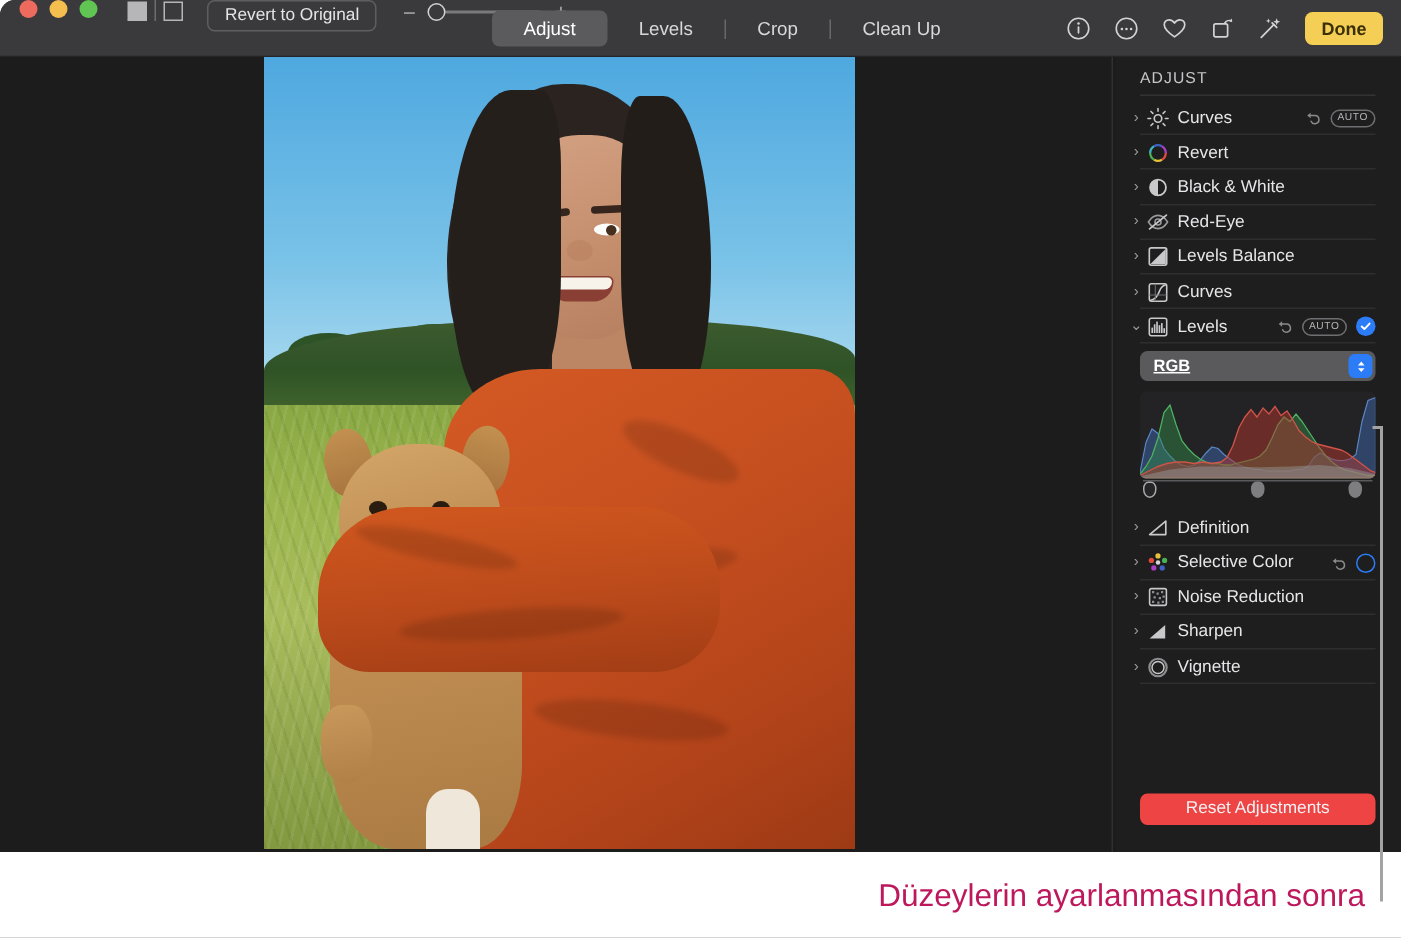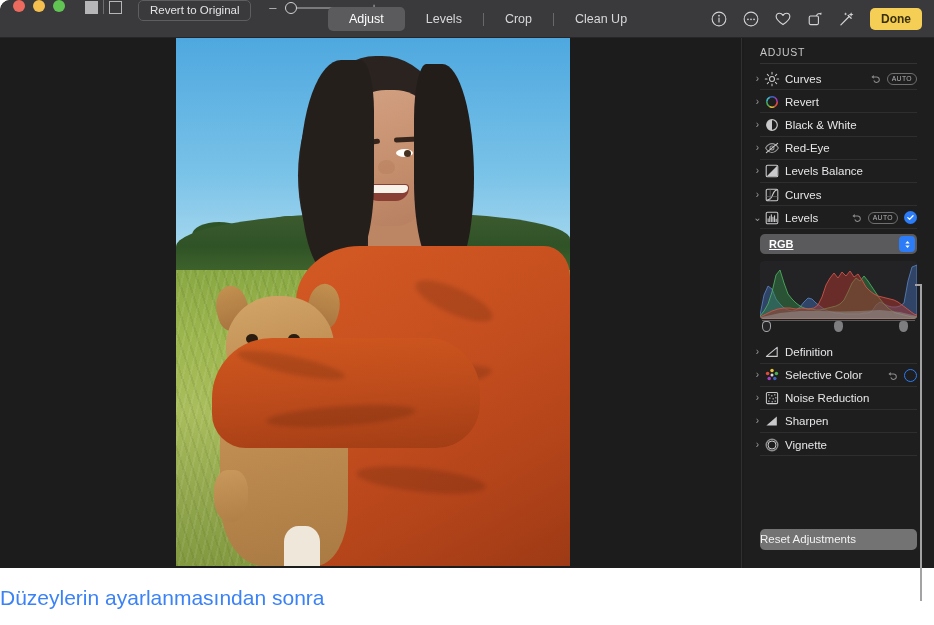--- a/index.html
+++ b/index.html
@@ -281,32 +281,32 @@
     border: 1.4px solid #a9a9ac; background: #252527;
     border-radius: 40% 40% 50% 50%;
   }
   .hs-knob-fill {
     position: absolute; top: 1px; width: 9px; height: 11px;
     background: #7e7e81; border-radius: 40% 40% 50% 50%;
   }
 
   .reset-btn {
     position: absolute; left: 16px; top: 491px; width: 157px; height: 21px;
-    background: #737373; border-radius: 5px;
-    color: #f2f2f4; font-size: 11.5px; line-height: 21px; 
+    background: #ef4444; border-radius: 5px;
+    color: #f2f2f4; font-size: 11.5px; line-height: 21px; text-align: center;
   }
 
   
   .callout { position: absolute; left: 915px; top: 284px; }
   .callout-v { position: absolute; left: 5px; top: 0; width: 2px; height: 317px; background: #a3a3a5; }
   .callout-h { position: absolute; left: 0; top: 0; width: 7px; height: 2px; background: #a3a3a5; }
 
   .caption {
     position: absolute; left: 0px; top: 586px; width: 912px;
-    text-align: left; font-size: 21px; color: #3b82f6;
+    text-align: right; font-size: 21px; color: #be185d;
     font-family: "Liberation Sans", sans-serif;
     padding-right: 2px;
   }
 </style>
 </head>
 <body>
 
 <div id="root">
 
   <div class="window">

